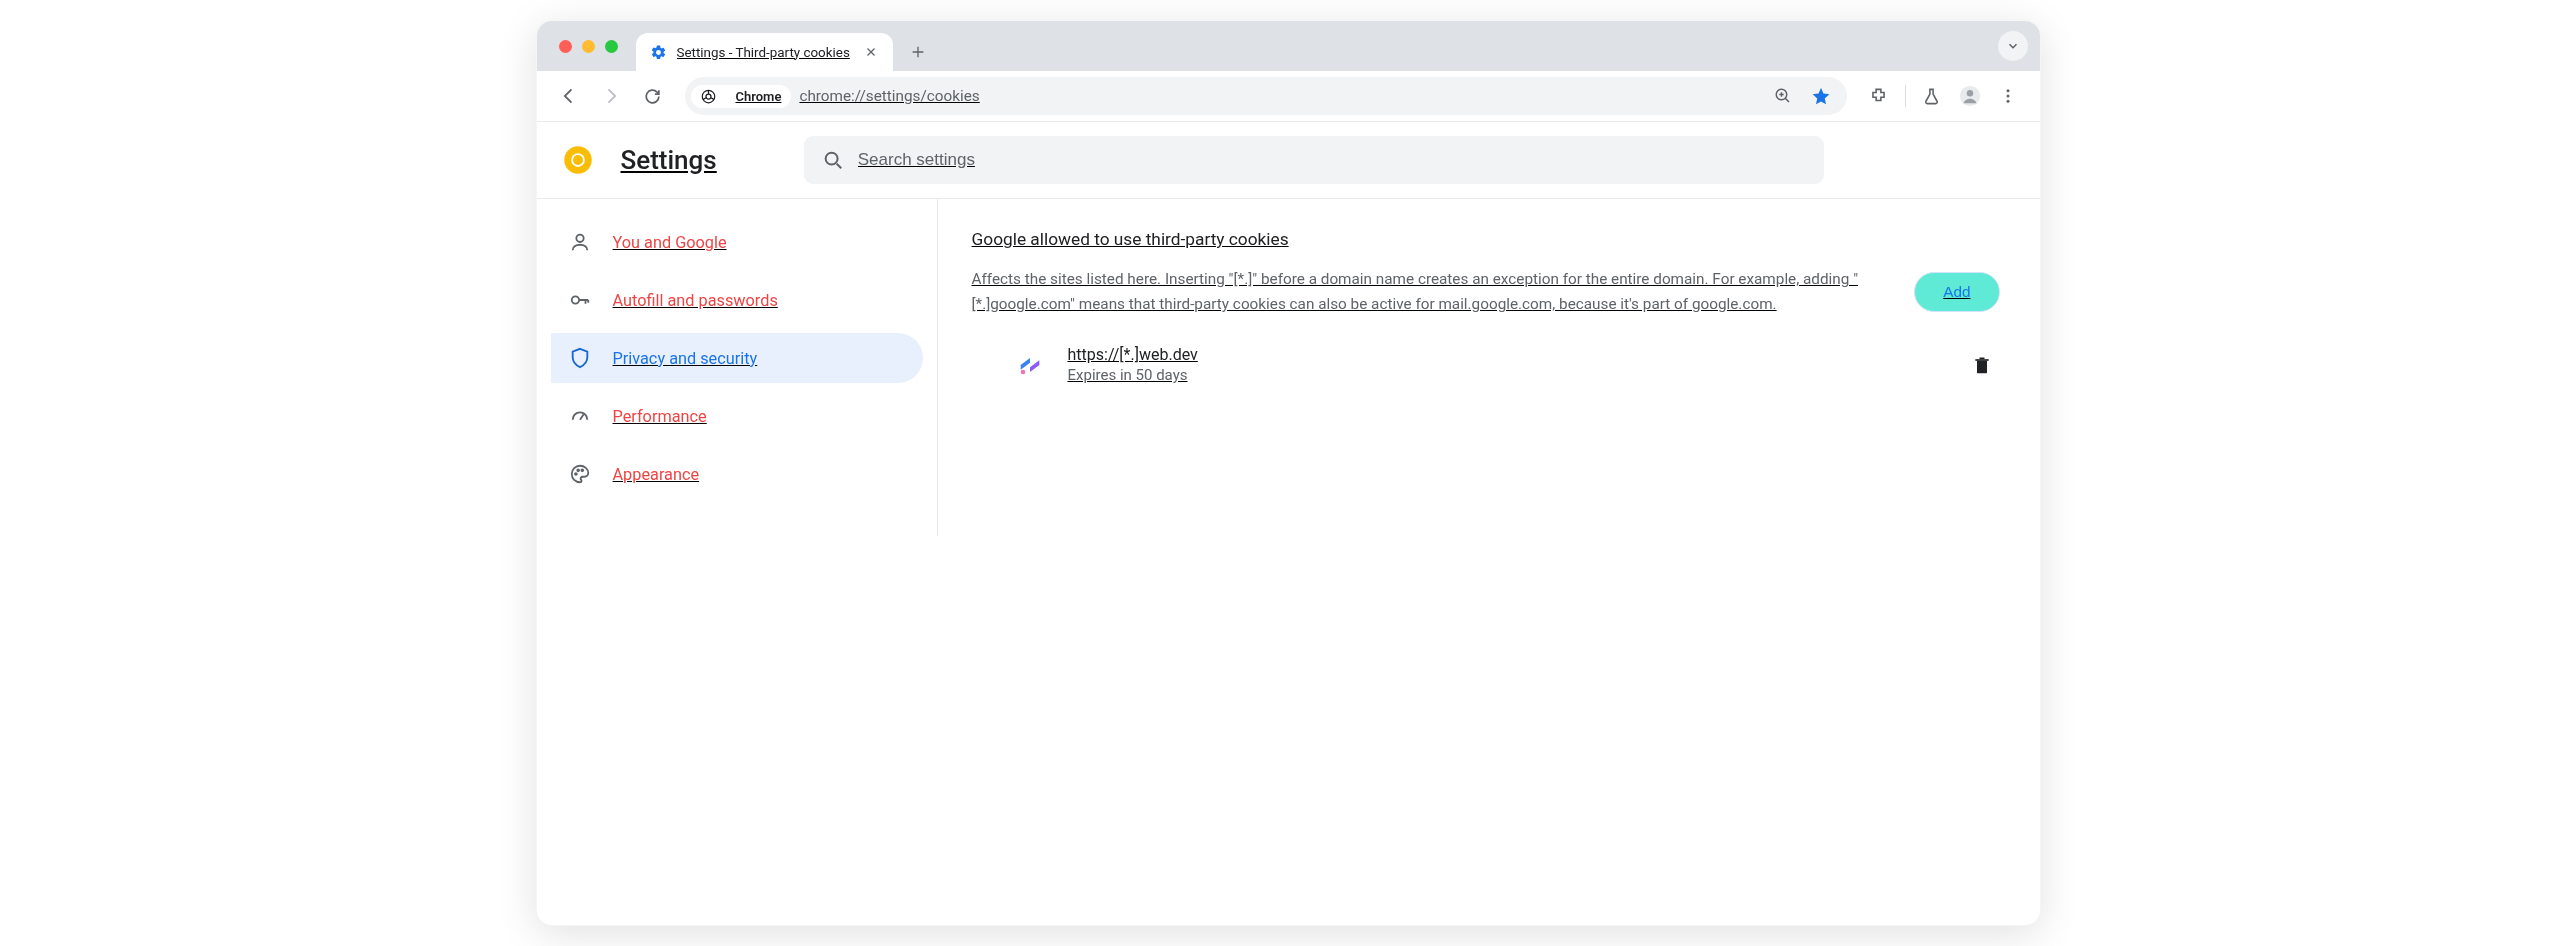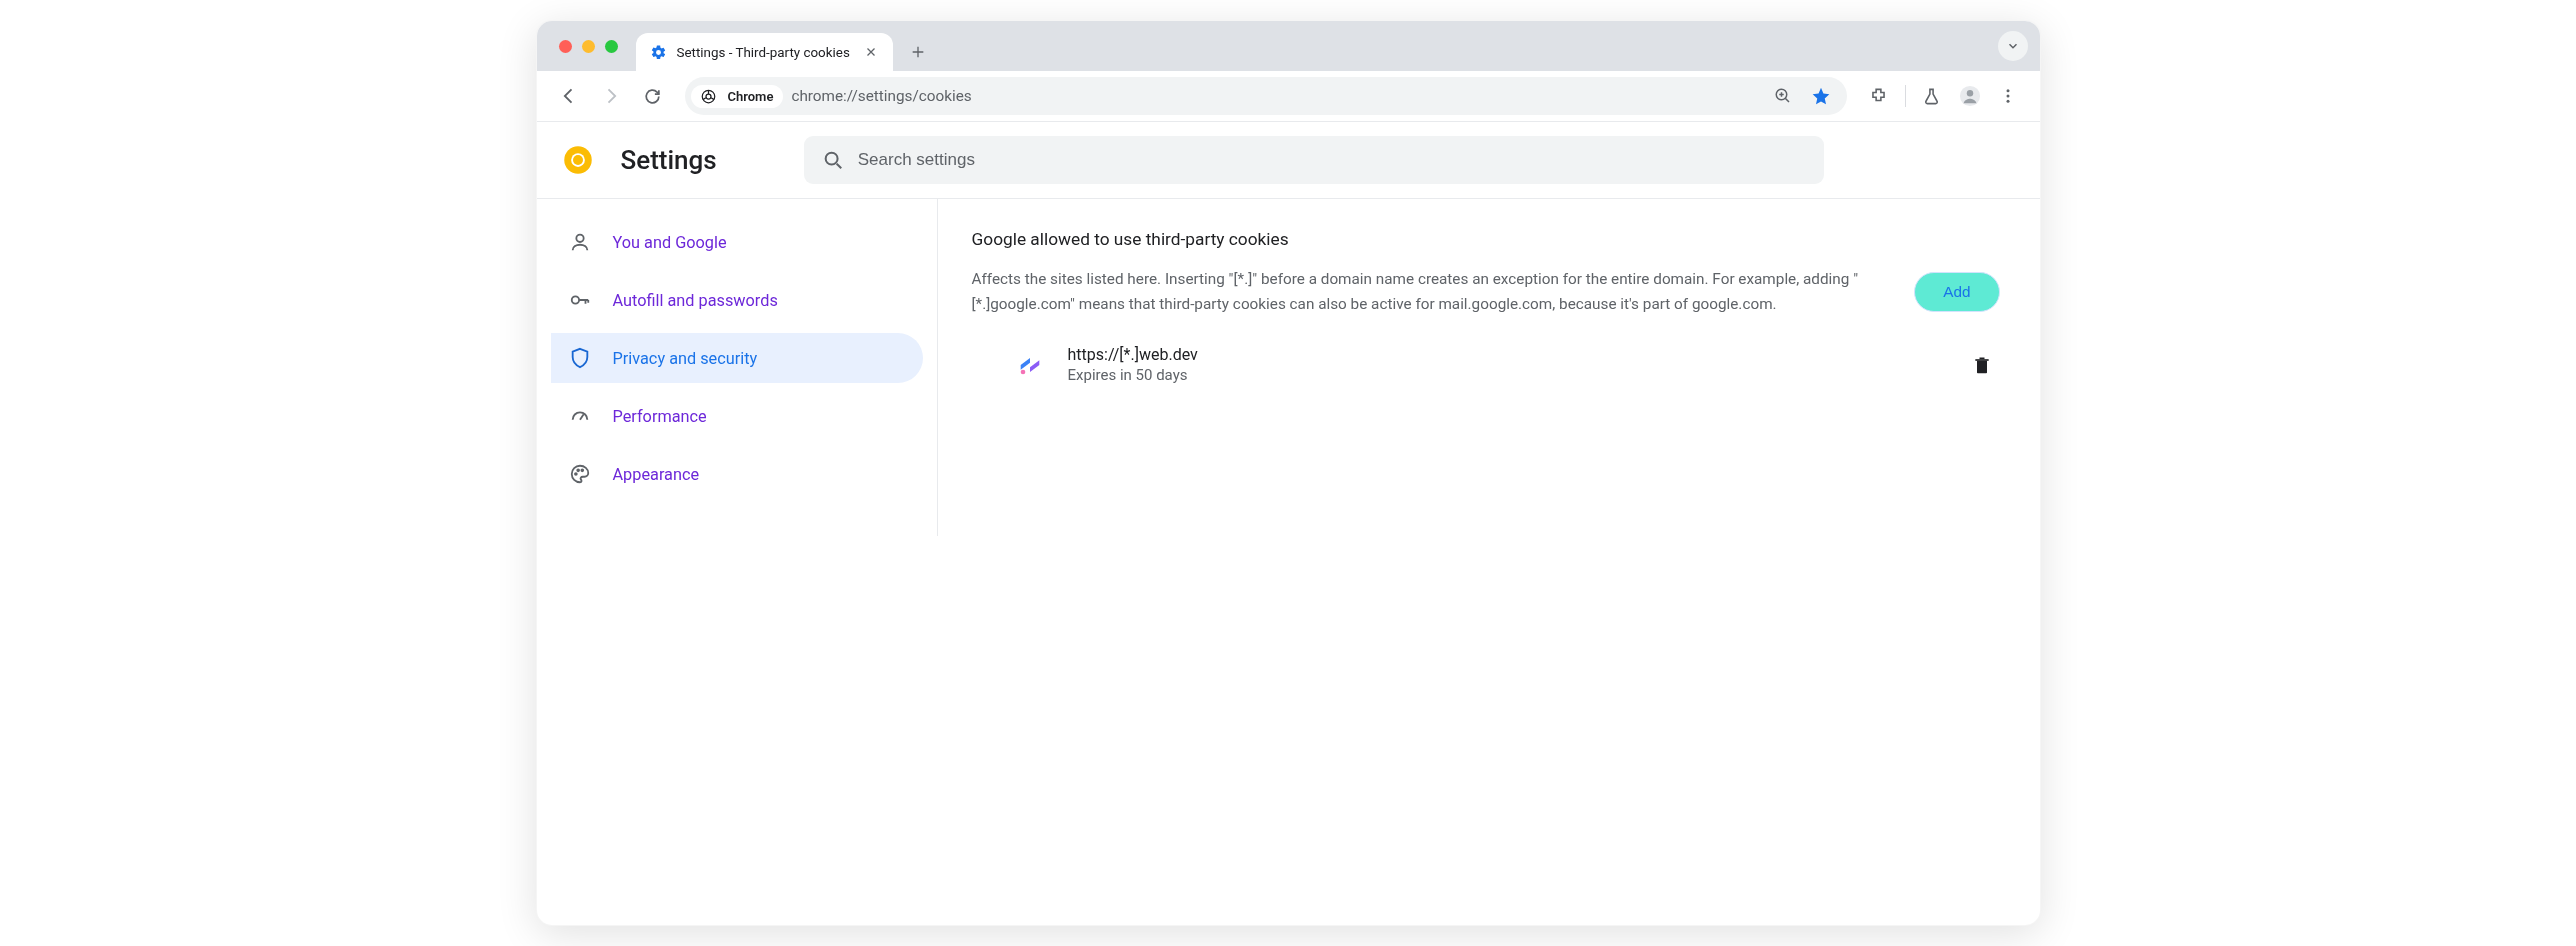--- a/index.html
+++ b/index.html
@@ -11,20 +11,21 @@
     justify-content: center;
     padding: 20px 0;
   }
   .frame {
     width: 1505px;
     background: #fff;
     border-radius: 16px;
     box-shadow: 0 8px 40px rgba(0,0,0,0.12);
     overflow: hidden;
     border: 1px solid rgba(0,0,0,0.04);
+    text-decoration: underline;
   }
   
   .tabstrip {
     height: 50px;
     background: #dee1e6;
     display: flex;
     align-items: flex-end;
     padding-left: 18px;
     position: relative;
   }
@@ -87,21 +88,21 @@
   }
   .iconbtn.disabled { color:#bdc1c6; }
   .omnibox {
     flex:1; height:38px; background:#f1f3f4; border-radius:19px;
     display:flex; align-items:center; padding:0 8px 0 6px; gap:8px;
     margin: 0 8px;
   }
   .chip {
     background:#fff; font-size:13px; color:#202124; font-weight:600;
     padding:4px 10px; border-radius:14px;
-    display:flex; align-items:flex-start; gap:12px;
+    display:flex; align-items:flex-start; gap:20px;
   }
   .chip svg { width:15px; height:15px; }
   .url { font-size:15.3px; color:#5f6368; flex:1; white-space:nowrap; overflow:hidden; }
   .omni-right { display:flex; align-items:center; gap:2px; }
   .toolbar-right { display:flex; align-items:center; gap:2px; }
   .divider-v { width:1px; height:22px; background:#dadce0; margin:0 6px; }
   
   .settings-head {
     height:77px; display:flex; align-items:center; padding:0 26px; gap:28px;
     border-bottom:1px solid #e8eaed;
@@ -119,21 +120,21 @@
   }
   .searchbar input::placeholder { color:#5f6368; }
   
   .body { display:flex; min-height:337px; }
   .sidebar {
     width:401px; padding:18px 14px; border-right:1px solid #e8eaed;
   }
   .navitem {
     display:flex; align-items:center; gap:22px;
     height:50px; padding:0 18px; border-radius:0 25px 25px 0;
-    font-size:16.3px; color:#6d28d9; cursor:pointer;
+    font-size:16.3px; color:#ef4444; cursor:pointer;
     margin-bottom:8px;
   }
   .navitem svg { width:22px; height:22px; color:#5f6368; flex-shrink:0; }
   .navitem.active { background:#e8f0fe; color:#1a73e8; }
   .navitem.active svg { color:#1967d2; }
   .main {
     flex:1; padding:30px 40px 30px 34px;
   }
   .section-title { font-size:17.3px; color:#202124; margin-bottom:18px; }
   .section-row { display:flex; align-items:center; gap:28px; margin-bottom:22px; }

